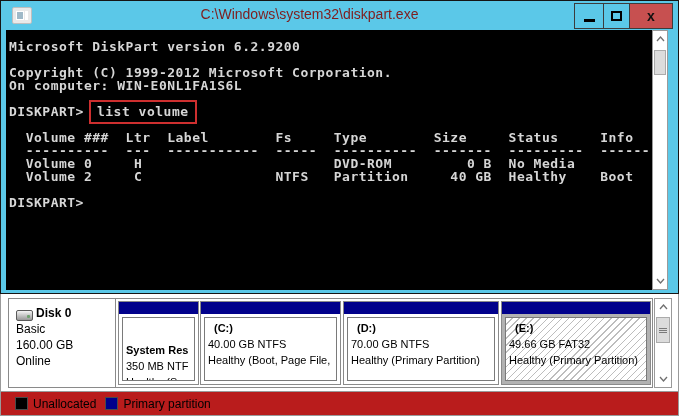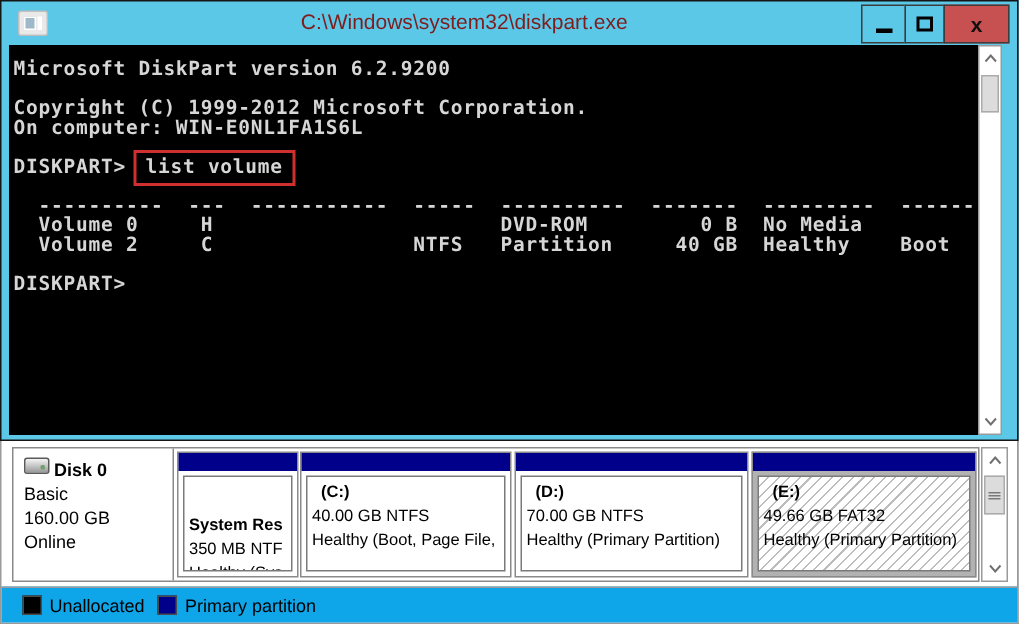--- a/index.html
+++ b/index.html
@@ -49,38 +49,38 @@
           box-shadow:0 -2px 0 #7A7A7A, 0 2px 0 #7A7A7A; }
 
   
   .dm { position:absolute; left:0; top:294px; width:679px; height:122px;
         background:#FFFFFF; border:1px solid #9A9A9A; border-top:none; }
   .disk-row { position:absolute; left:7px; top:4px; width:645px; height:90px;
               border:1px solid #8A8A8A; background:#FFFFFF; }
   .disk-info { position:absolute; left:0; top:0; bottom:0; width:107px;
                border-right:1px solid #8A8A8A; padding:6px 0 0 7px;
                font-size:12px; line-height:16px; color:#000; }
-  .disk-name { font-weight:bold; display:flex; align-items:flex-start; gap:3px; }
+  .disk-name { font-weight:bold; display:flex; align-items:flex-end; gap:3px; }
   .disk-icon { width:17px; height:11px; border:1px solid #5A5A5A; border-radius:2px;
                background:linear-gradient(#F4F4F4,#989898); position:relative; flex:0 0 auto; }
   .disk-icon:after { content:""; position:absolute; right:2px; top:4px; width:3px; height:3px;
                      background:#6FA06F; border-radius:1px; }
 
   .pblock { position:absolute; top:2px; bottom:2px; border:1px solid #8A8A8A; background:#FFFFFF; }
   .pblock .bar { height:12px; background:#00008B; }
   .pblock .inner { position:absolute; left:3px; right:3px; top:15px; bottom:3px;
                    border:1px solid #7A7A7A; background:#FFFFFF; padding:2px 3px 0 3px;
                    font-size:11px; line-height:16px; white-space:nowrap; overflow:hidden; color:#000; }
   .pblock .pname { font-weight:bold; padding-left:6px; }
   .pblock.flush .pname { padding-left:0;margin-top:22px; }
   .pblock.selected { background:#B2B2B2; }
   .pblock.selected .inner { background:repeating-linear-gradient(135deg,#FFFFFF 0 4px,#BDBDBD 4px 5px); }
 
   .legend { position:absolute; left:0; right:0; top:97px; height:24px;
-            border-top:1px solid #9A9A9A; background:#0ea5e9;
+            border-top:1px solid #9A9A9A; background:#b91c1c;
             display:flex; align-items:center; padding-left:14px;
             font-size:12px; color:#000; }
   .sq { width:13px; height:13px; border:1px solid #4A4A4A; margin-right:5px; flex:0 0 auto; }
   .sq.black { background:#000000; }
   .sq.navy  { background:#00008B; margin-left:9px; }
 
   .chev { display:block; }
 </style>
 </head>
 <body>
@@ -105,20 +105,21 @@
   </div>
 
   <div class="screen">
     <div class="cl">Microsoft DiskPart version 6.2.9200</div>
     <div class="cl"></div>
     <div class="cl">Copyright (C) 1999-2012 Microsoft Corporation.</div>
     <div class="cl">On computer: WIN-E0NL1FA1S6L</div>
     <div class="cl"></div>
     <div class="cl"><span>DISKPART&gt;</span><span class="cmdbox">list volume</span></div>
     <div class="cl"></div>
+    <div class="cl">  Volume ###  Ltr  Label        Fs     Type        Size     Status     Info</div>
     <div class="cl">  ----------  ---  -----------  -----  ----------  -------  ---------  --------</div>
     <div class="cl">  Volume 0     H                       DVD-ROM         0 B  No Media</div>
     <div class="cl">  Volume 2     C                NTFS   Partition     40 GB  Healthy    Boot</div>
     <div class="cl"></div>
     <div class="cl">DISKPART&gt;</div>
   </div>
 
   <div class="sb console-sb">
     <div class="up">
       <svg class="chev" width="9" height="6" viewBox="0 0 9 6">

